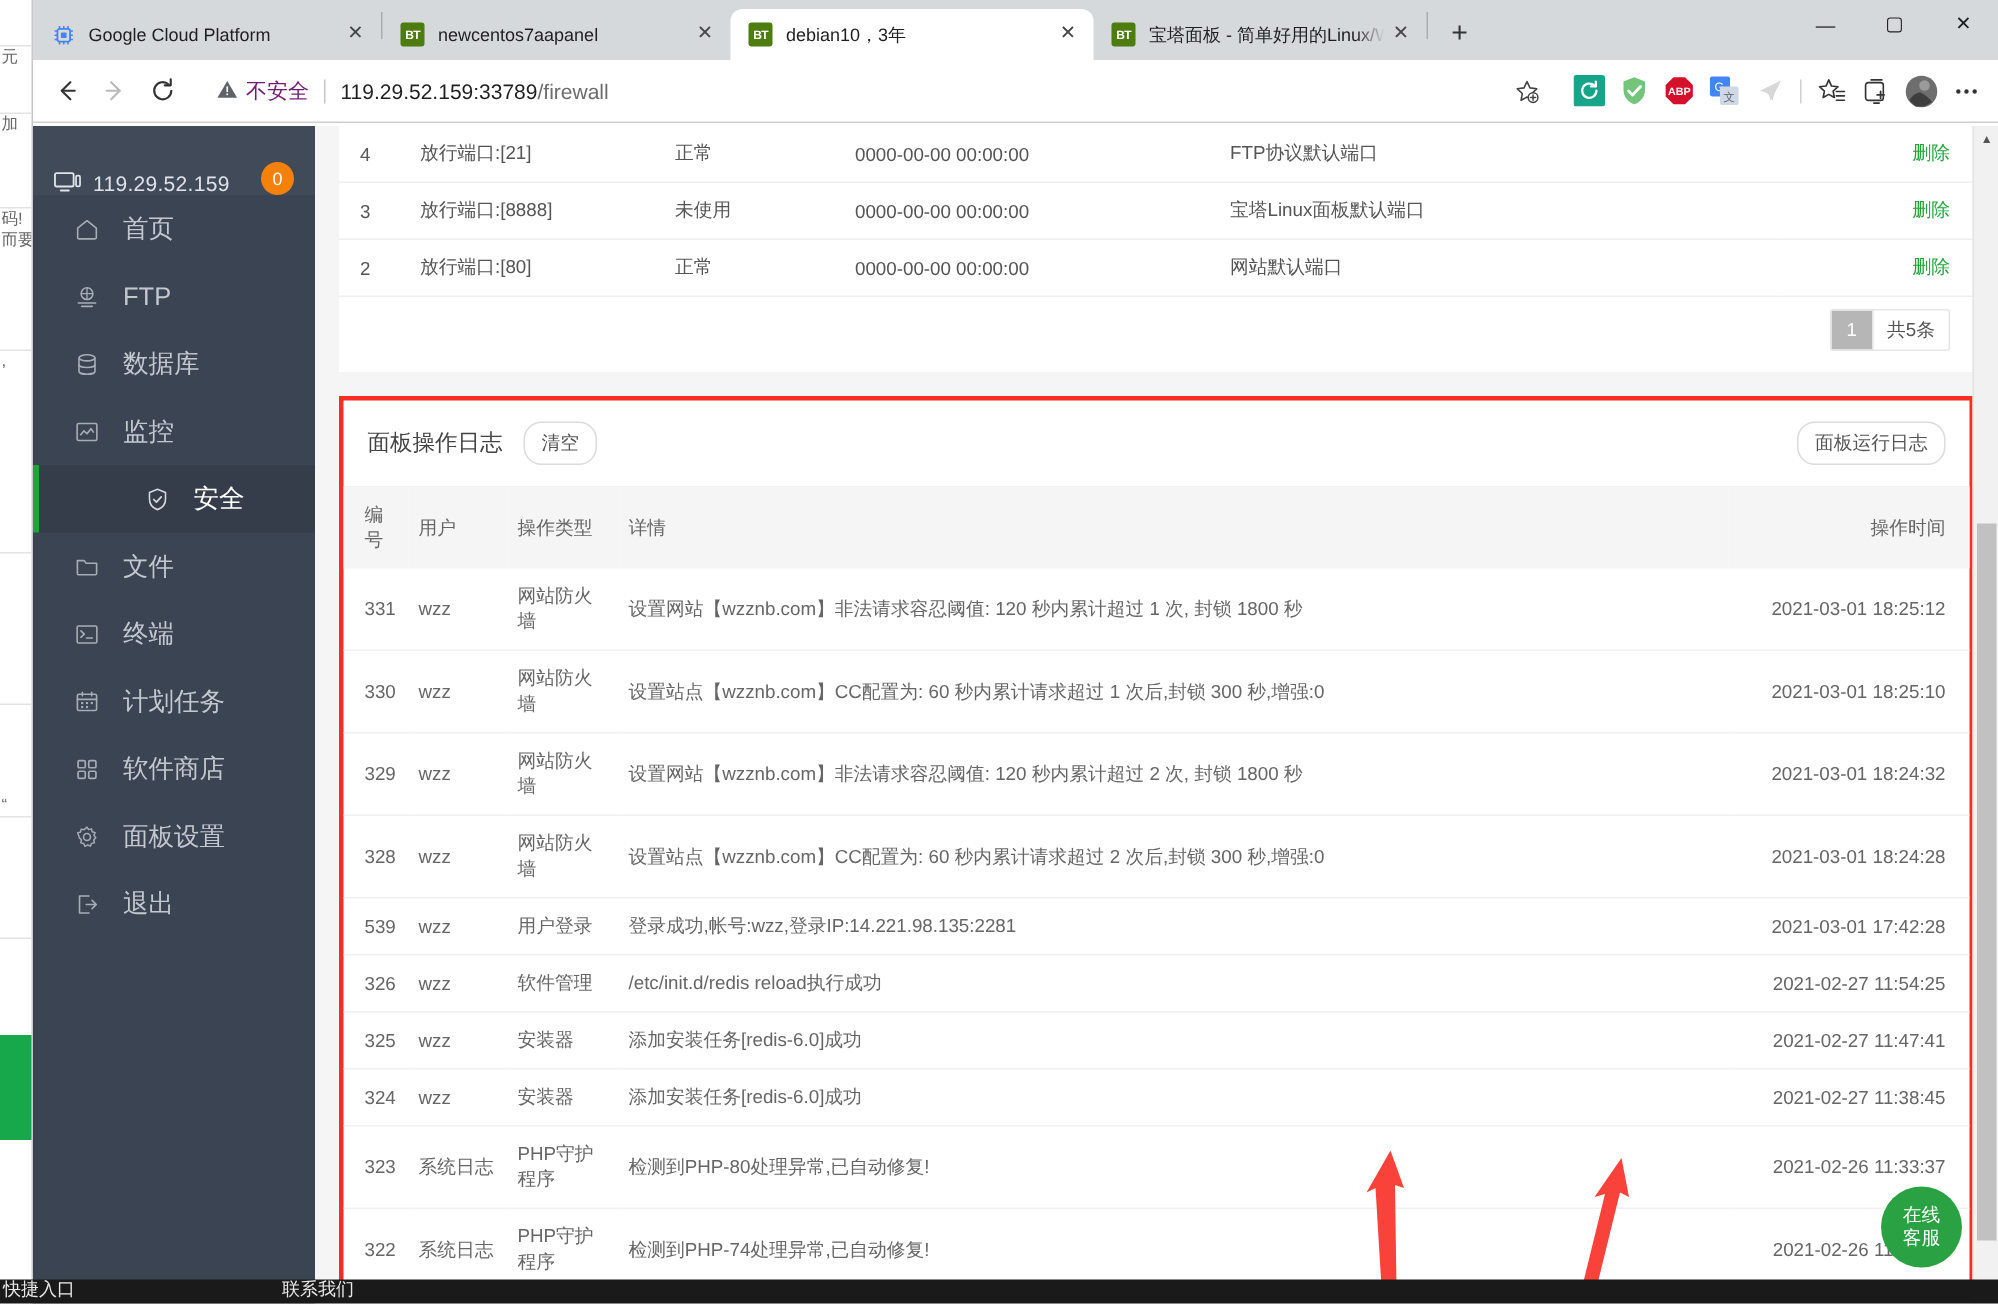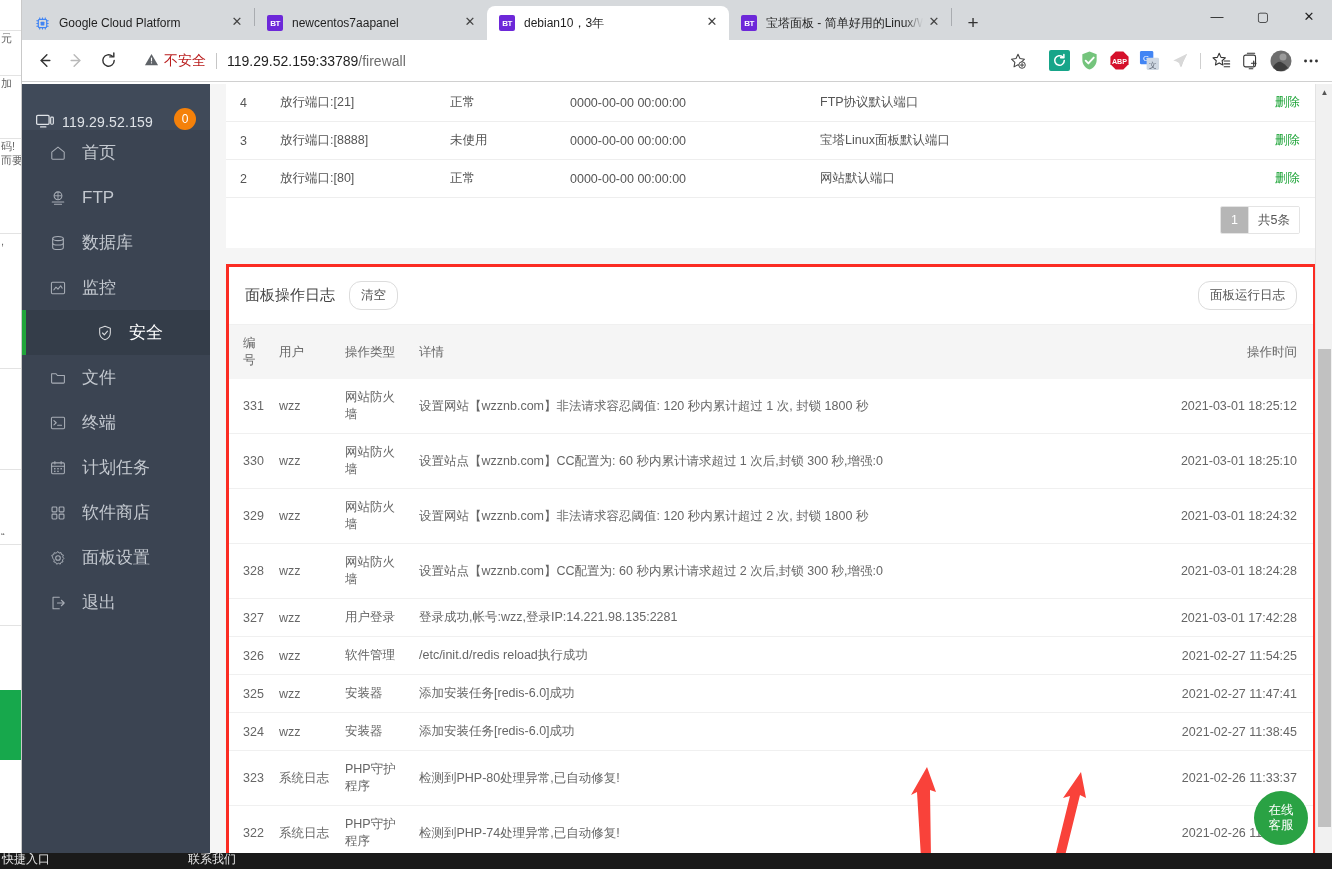--- a/index.html
+++ b/index.html
@@ -43,21 +43,21 @@
     border-radius: 8px 8px 0 0;
     overflow: hidden;
   }
   .tab.inactive { background: transparent; }
   .tab.active { background: #ffffff; }
   .tab .favicon {
     width: 16px; height: 16px; flex: 0 0 16px; margin-right: 9px;
     display: flex; align-items: center; justify-content: center;
     font-size: 8px; font-weight: bold;
   }
-  .tab .favicon.bt { background: #6d28d9; color: #fff; border-radius: 2px; letter-spacing: -0.5px; }
+  .tab .favicon.bt { background: #4d7c0f; color: #fff; border-radius: 2px; letter-spacing: -0.5px; }
   .tab .favicon.gcp { position: relative; }
   .tab .tabtitle {
     flex: 1 1 auto; white-space: nowrap; overflow: hidden;
     -webkit-mask-image: linear-gradient(to right, #000 88%, transparent 100%);
     mask-image: linear-gradient(to right, #000 88%, transparent 100%);
   }
   .tab .tabclose {
     flex: 0 0 22px; width: 22px; height: 22px; line-height: 20px;
     text-align: center; font-size: 13px; color: #444;
   }
@@ -84,21 +84,21 @@
     width: 32px; height: 32px; flex: 0 0 32px;
     display: flex; align-items: center; justify-content: center;
     color: #3b3b3b;
   }
   #omnibox {
     flex: 1 1 auto; height: 30px; margin: 0 6px;
     background: #fff; border-radius: 15px;
     display: flex; align-items: center; padding: 0 4px 0 14px;
     font-size: 14px; color: #1f1f1f;
   }
-  #omnibox .warn { display: flex; align-items: center; gap: 5px; color: #b91c1c; }
+  #omnibox .warn { display: flex; align-items: center; gap: 5px; color: #701a75; }
   #omnibox .sep { width: 1px; height: 16px; background: #c6c6c6; margin: 0 10px; }
   #omnibox .urlpath { color: #6c6c6c; }
   #extbar { display: flex; align-items: center; gap: 0px; }
   .exticon {
     width: 30px; height: 30px; display: flex; align-items: center; justify-content: center;
   }
 
   
   #page {
     position: absolute; left: 0; top: 84px; width: 1310px; height: 785px;
@@ -619,21 +619,21 @@
               <td class="c-time">2021-03-01 18:24:32</td>
             </tr>
             <tr>
               <td class="c-id">328</td>
               <td class="c-user">wzz</td>
               <td class="c-type">网站防火墙</td>
               <td class="c-detail">设置站点【wzznb.com】CC配置为: 60 秒内累计请求超过 2 次后,封锁 300 秒,增强:0</td>
               <td class="c-time">2021-03-01 18:24:28</td>
             </tr>
             <tr>
-              <td class="c-id">327</td>
+              <td class="c-id">539</td>
               <td class="c-user">wzz</td>
               <td class="c-type">用户登录</td>
               <td class="c-detail">登录成功,帐号:wzz,登录IP:14.221.98.135:2281</td>
               <td class="c-time">2021-03-01 17:42:28</td>
             </tr>
             <tr>
               <td class="c-id">326</td>
               <td class="c-user">wzz</td>
               <td class="c-type">软件管理</td>
               <td class="c-detail">/etc/init.d/redis reload执行成功</td>

